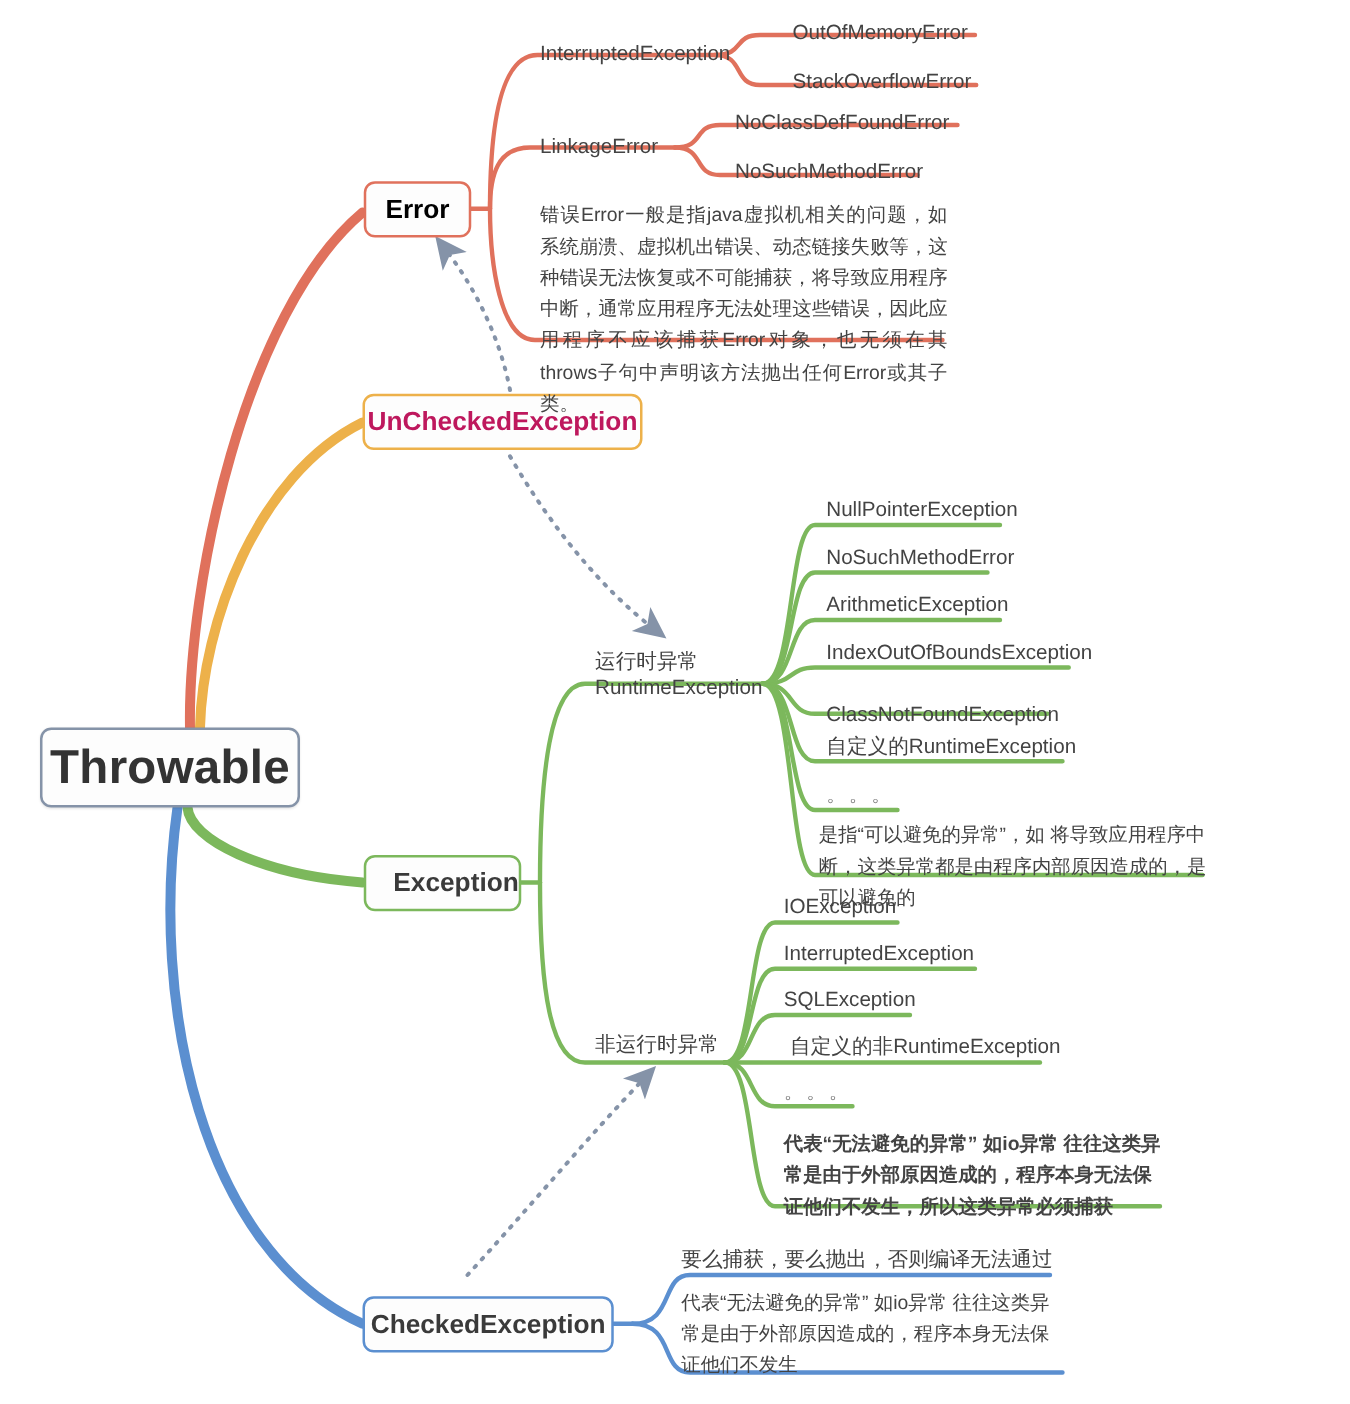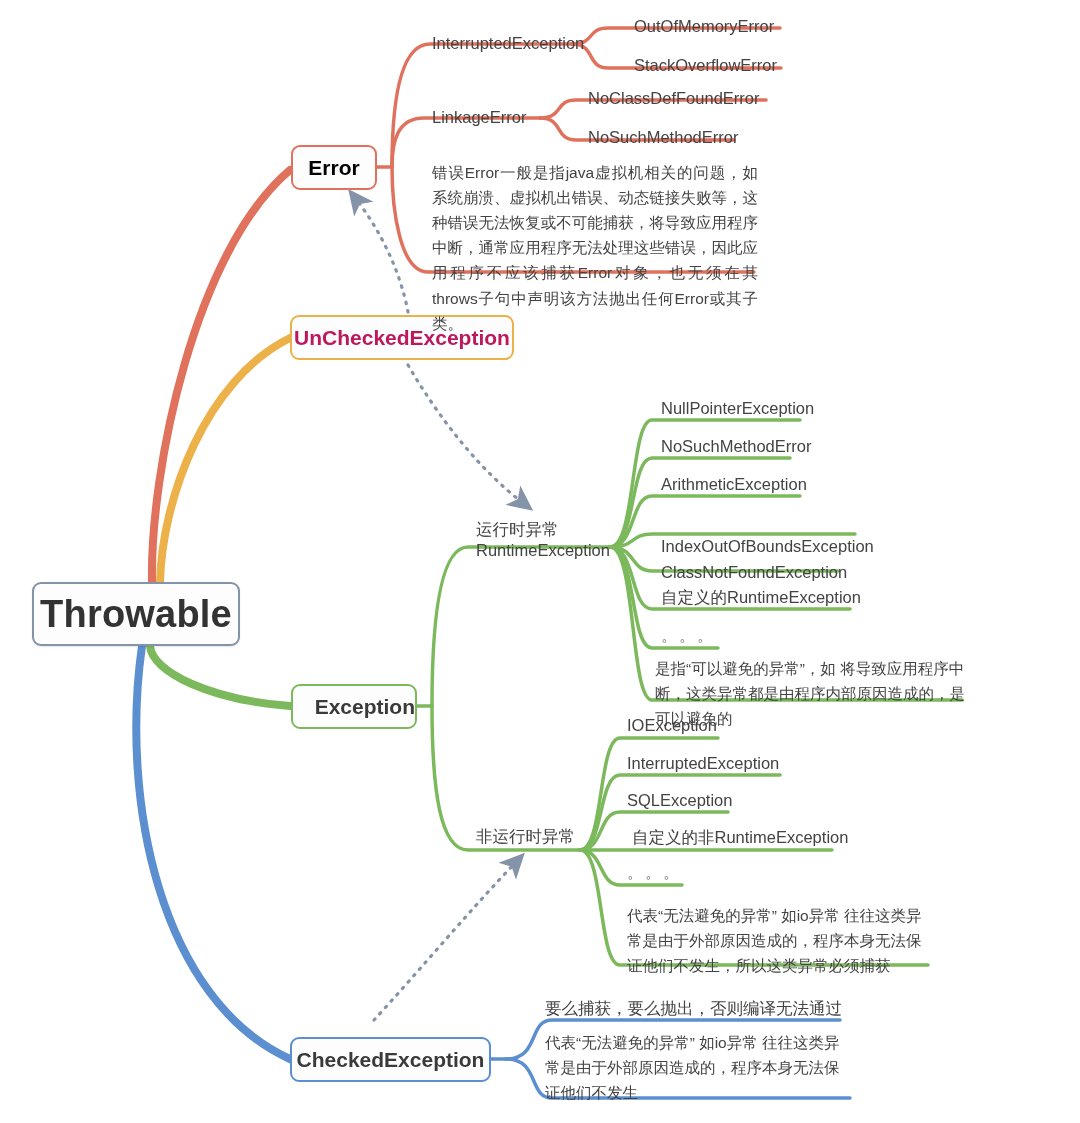--- a/index.html
+++ b/index.html
@@ -191,31 +191,31 @@
   <div class="leaf-multi" style="left:432px; top:160px; width:326px; text-align:justify;">错误Error一般是指java虚拟机相关的问题，如系统崩溃、虚拟机出错误、动态链接失败等，这种错误无法恢复或不可能捕获，将导致应用程序中断，通常应用程序无法处理这些错误，因此应用程序不应该捕获Error对象，也无须在其throws子句中声明该方法抛出任何Error或其子类。</div>
 
   <div class="leaf" style="left:476px; top:519px;">
     <div>运行时异常</div>
     <div>RuntimeException</div>
   </div>
 
   <div class="leaf" style="left:661px; top:398px;">NullPointerException</div>
   <div class="leaf" style="left:661px; top:436px;">NoSuchMethodError</div>
   <div class="leaf" style="left:661px; top:474px;">ArithmeticException</div>
-  <div class="leaf" style="left:661px; top:536px;">IndexOutOfBoundsException</div>
+  <div class="leaf" style="left:661px; top:512px;">IndexOutOfBoundsException</div>
   <div class="leaf" style="left:661px; top:562px;">ClassNotFoundException</div>
   <div class="leaf" style="left:661px; top:587px;">自定义的RuntimeException</div>
   <div class="dots" style="left:661px; top:626px;">。。。</div>
   <div class="leaf-multi" style="left:655px; top:656px; width:312px;">是指“可以避免的异常”，如 将导致应用程序中断，这类异常都是由程序内部原因造成的，是可以避免的</div>
 
   <div class="leaf" style="left:476px; top:826px;">非运行时异常</div>
 
   <div class="leaf" style="left:627px; top:715px;">IOException</div>
   <div class="leaf" style="left:627px; top:753px;">InterruptedException</div>
   <div class="leaf" style="left:627px; top:790px;">SQLException</div>
   <div class="leaf" style="left:632px; top:827px;">自定义的非RuntimeException</div>
   <div class="dots" style="left:627px; top:863px;">。。。</div>
-  <div class="leaf-multi" style="left:627px; top:903px; width:305px;">代表“无法避免的异常” 如io异常  往往这类异常是由于外部原因造成的，程序本身无法保证他们不发生，所以这类异常必须捕获</div>
+  <div class="leaf-multi" style="left:627px; top:903px; width:305px;font-weight:bold;">代表“无法避免的异常” 如io异常  往往这类异常是由于外部原因造成的，程序本身无法保证他们不发生，所以这类异常必须捕获</div>
 
   <div class="leaf" style="left:545px; top:998px;">要么捕获，要么抛出，否则编译无法通过</div>
   <div class="leaf-multi" style="left:545px; top:1030px; width:300px;">代表“无法避免的异常” 如io异常  往往这类异常是由于外部原因造成的，程序本身无法保证他们不发生</div>
 
 </div>
 
 </body></html>

